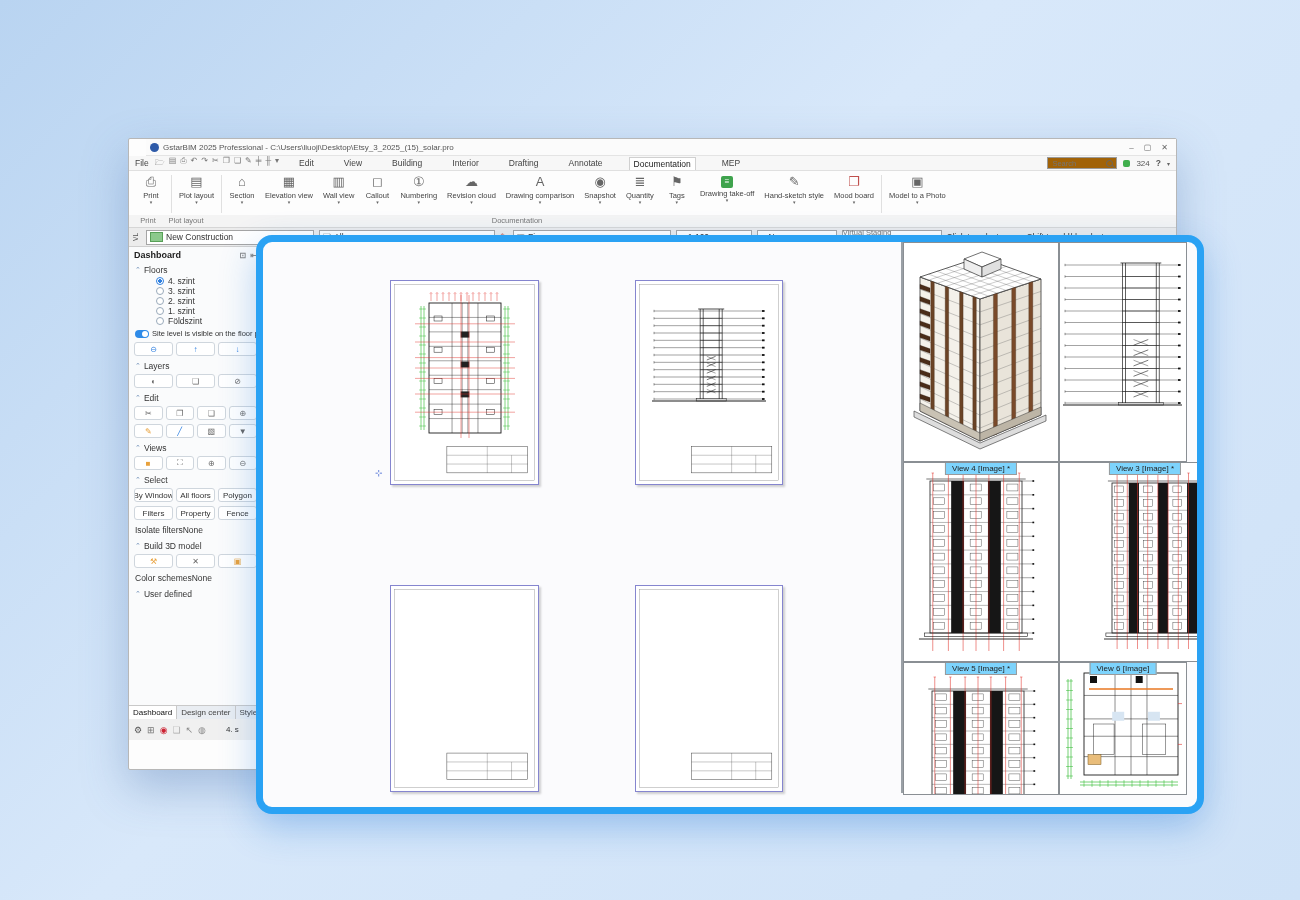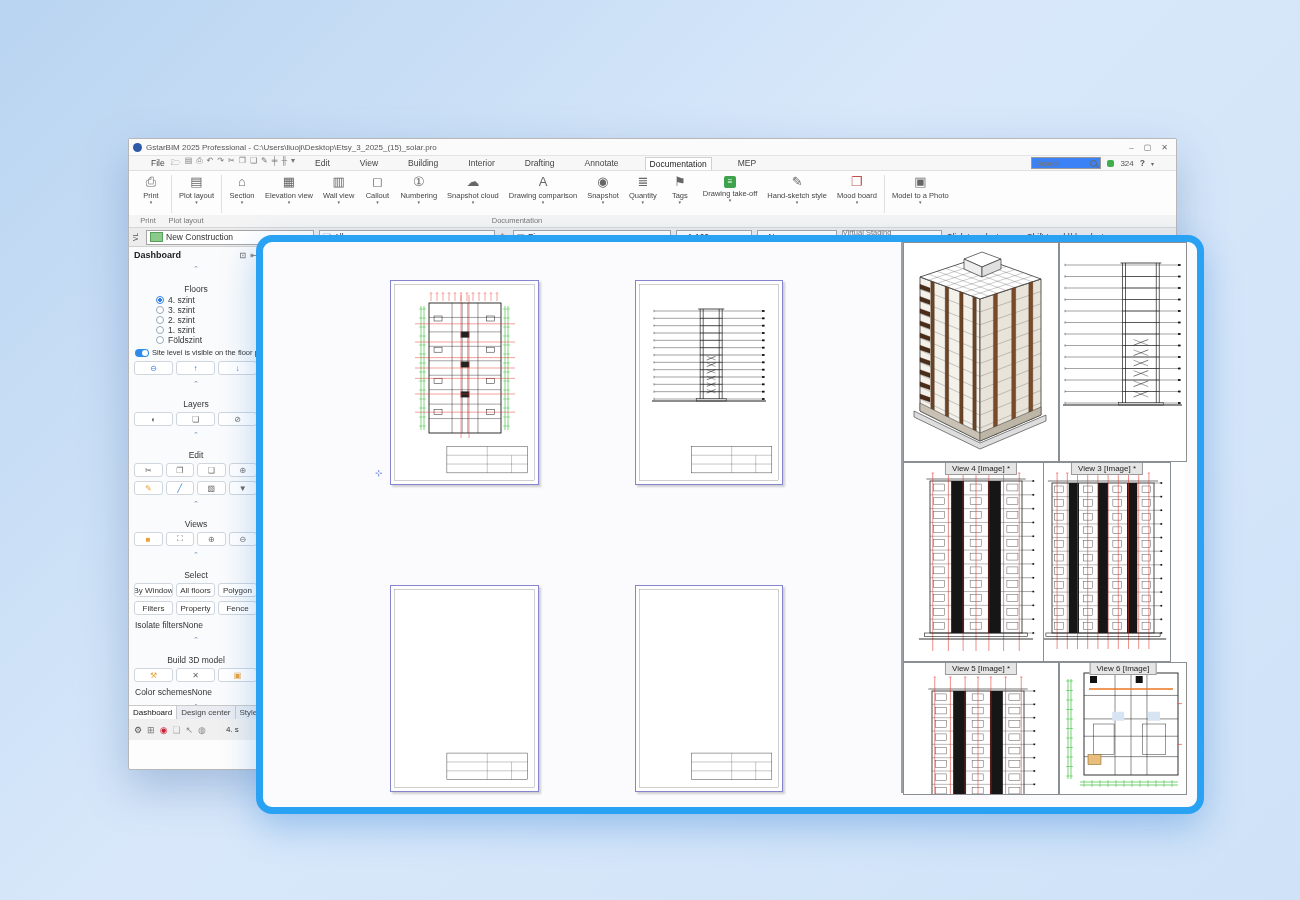--- a/index.html
+++ b/index.html
@@ -5,36 +5,36 @@
   html,body{margin:0;padding:0;}
   body{width:1300px;height:900px;overflow:hidden;
        font-family:"Liberation Sans",sans-serif;
        background:linear-gradient(135deg,#b9d4f1 0%,#d8e8fa 45%,#cfe2f7 100%);}
   .stage{position:relative;width:1300px;height:900px;}
   
   .win{position:absolute;left:128px;top:138px;width:1047px;height:630px;
        background:#fdfdfd;border:1px solid #b7b7b7;border-radius:2px;
        box-shadow:0 18px 45px rgba(70,110,170,.35);font-size:9px;color:#333;}
   .tbar{height:16px;display:flex;align-items:center;padding:0 4px;background:#fbfbfb;
-        border-bottom:1px solid #e4e4e4;}
+        border-bottom:1px solid #e4e4e4;margin-left:17px;}
   .appico{width:9px;height:9px;border-radius:50%;background:#2e5aa8;margin-right:4px;flex:0 0 auto;}
   .wtitle{font-size:8px;color:#555;white-space:nowrap;overflow:hidden;flex:1;}
   .wctl{display:flex;gap:10px;color:#666;font-size:8px;padding-right:4px;}
   .wctl span{cursor:default;}
   
-  .mbar{height:14px;display:flex;align-items:center;padding:0 22px;background:#f7f7f7;
+  .mbar{height:14px;display:flex;align-items:center;padding:0 6px;background:#f7f7f7;
         border-bottom:1px solid #e0e0e0;font-size:8.5px;color:#444;}
   .mfile{margin-right:6px;}
   .qat{display:flex;gap:4px;margin-right:16px;color:#777;font-size:8px;}
   .qat span{cursor:pointer;}
   .menus{display:flex;gap:22px;}
   .menu{padding:1px 4px;cursor:pointer;}
   .menu.active{background:#fff;border:1px solid #d0d0d0;border-bottom:none;color:#222;}
   .mright{margin-left:auto;display:flex;align-items:center;gap:6px;}
-  .search{display:flex;align-items:center;border:1px solid #9a9a9a;background:#3b82f6;
+  .search{display:flex;align-items:center;border:1px solid #9a9a9a;background:#a16207;
           width:64px;height:10px;padding:0 2px;}
   .search input{border:none;outline:none;width:52px;font-size:7.5px;font-family:inherit;background:transparent;}
   .mag{width:5px;height:5px;border:1px solid #666;border-radius:50%;position:relative;flex:0 0 auto;}
   .mag::after{content:"";position:absolute;width:3px;height:1px;background:#666;
               transform:rotate(45deg);right:-3px;bottom:-1px;}
   .gdot{width:7px;height:7px;background:#3fae4c;border-radius:2px;}
   
   .ribbon{position:relative;height:42px;background:#fdfdfd;display:flex;align-items:stretch;padding:2px 4px 0 4px;}
   .rbtn{display:flex;flex-direction:column;align-items:center;justify-content:flex-start;
         padding:1px 5px;cursor:pointer;min-width:26px;}
@@ -58,21 +58,21 @@
   .swatch-green{width:11px;height:8px;background:#8cc98c;border:1px solid #57a057;}
   .ico-g{color:#888;font-size:9px;}
   .pencil{color:#c14b3e;font-size:9px;}
   .hint{color:#333;font-size:8.5px;white-space:nowrap;}
   
   .main{position:relative;display:flex;height:493px;}
   .side{width:133px;background:#fafbfc;border-right:1px solid #c9c9c9;overflow:hidden;
         font-size:8.5px;color:#333;position:relative;}
   .shead{display:flex;align-items:center;font-weight:bold;font-size:9px;padding:3px 5px 2px 5px;color:#222;}
   .shead .hic{margin-left:auto;color:#888;font-size:8px;display:flex;gap:4px;}
-  .sec{display:flex;align-items:center;gap:11px;padding:3px 5px 1px 6px;color:#333;font-size:8.5px;flex-direction:column;}
+  .sec{display:flex;align-items:center;gap:3px;padding:3px 5px 1px 6px;color:#333;font-size:8.5px;}
   .sec .chev{color:#6b8cb5;font-size:7px;}
   .radios{padding:0 0 1px 10px;}
   .rrow{display:flex;align-items:center;gap:4px;height:10px;cursor:pointer;padding-left:17px;}
   .rdot{width:6px;height:6px;border:1px solid #9ab;border-radius:50%;background:#fff;flex:0 0 auto;}
   .rdot.sel{border-color:#2e7fe0;background:radial-gradient(circle,#2e7fe0 0 40%,#fff 45%);}
   .togglerow{display:flex;align-items:center;gap:3px;padding:2px 2px 2px 6px;white-space:nowrap;overflow:hidden;}
   .tgl{width:14px;height:8px;background:#2e8be8;border-radius:4px;position:relative;flex:0 0 auto;cursor:pointer;}
   .tgl::after{content:"";position:absolute;right:1px;top:1px;width:6px;height:6px;background:#fff;border-radius:50%;}
   .btnrow{display:flex;gap:3px;padding:2px 5px;}
   .sbtn{flex:1;height:12px;background:#fff;border:1px solid #cfd6dd;border-radius:3px;
@@ -95,21 +95,21 @@
       border:7px solid #2aa2f4;border-radius:16px;background:#fbfbfd;
       box-shadow:0 14px 36px rgba(30,120,220,.30);overflow:hidden;}
   .sheet{position:absolute;background:#fff;border:1px solid #8585cf;
          box-shadow:1.5px 1.5px 2px rgba(0,0,0,.18);}
   .sheet svg{display:block;width:100%;height:100%;}
   .vpanel-wrap{position:absolute;left:638px;top:0;width:282px;height:551px;background:#fff;
                border-left:2px solid #9aa0a6;}
   .vp{position:absolute;background:#fff;border:1px solid #8a8f94;overflow:hidden;}
   .vp svg{display:block;width:100%;height:100%;}
   .vlabel{position:absolute;top:-1px;left:50%;transform:translateX(-50%);
-          background:#e5e5e5;border:1px solid #9a9a9a;font-size:8px;color:#222;
+          background:#7dd3fc;border:1px solid #9a9a9a;font-size:8px;color:#222;
           padding:0 6px;height:11px;line-height:11px;white-space:nowrap;z-index:3;cursor:pointer;}
   .cross{position:absolute;color:#3a5fd0;font-size:9px;}
 </style>
 </head>
 <body>
 
 <div class="stage">
 
   <div class="win">
 
@@ -194,21 +194,21 @@
           <span class="rlb">Callout</span>
           <span class="car">▾</span>
         </div>
         <div class="rbtn">
           <span class="ric">①</span>
           <span class="rlb">Numbering</span>
           <span class="car">▾</span>
         </div>
         <div class="rbtn">
           <span class="ric">☁</span>
-          <span class="rlb">Snapshot cloud</span>
+          <span class="rlb">Revision cloud</span>
           <span class="car">▾</span>
         </div>
         <div class="rbtn">
           <span class="ric">A</span>
           <span class="rlb">Drawing comparison</span>
           <span class="car">▾</span>
         </div>
         <div class="rbtn">
           <span class="ric">◉</span>
           <span class="rlb">Snapshot</span>
@@ -1048,21 +1048,21 @@
             <line x1="118" y1="142.36363636363637" x2="130" y2="142.36363636363637" stroke="#222" stroke-width="0.4"></line>
             <rect x="128.4" y="141.56363636363636" width="1.8" height="1.6" stroke="none" stroke-width="0" fill="#111"></rect>
             <line x1="118" y1="156.1818181818182" x2="130" y2="156.1818181818182" stroke="#222" stroke-width="0.4"></line>
             <rect x="128.4" y="155.38181818181818" width="1.8" height="1.6" stroke="none" stroke-width="0" fill="#111"></rect>
             <line x1="118" y1="170" x2="130" y2="170" stroke="#222" stroke-width="0.4"></line>
             <rect x="128.4" y="169.2" width="1.8" height="1.6" stroke="none" stroke-width="0" fill="#111"></rect>
             <rect x="20.48" y="170" width="103.04" height="3.5" stroke="#1c1c1c" stroke-width="0.6" fill="none"></rect>
             <line x1="14.96" y1="176" x2="129.04000000000002" y2="176" stroke="#1c1c1c" stroke-width="0.9"></line>
           </svg>
       </div>
-      <div class="vp" style="left:140px;top:220px;width:126px;height:198px;">
+      <div class="vp" style="left:156px;top:220px;width:126px;height:198px;padding-left:44px;">
         <span class="vlabel">View 3 [Image] *</span>
         <svg id="svg-v3" viewBox="0 0 126 198" preserveAspectRatio="none">
             <rect x="8" y="20" width="102" height="150" stroke="#1c1c1c" stroke-width="0.8" fill="#fff"></rect>
             <line x1="8" y1="33.63636363636364" x2="110" y2="33.63636363636364" stroke="#333" stroke-width="0.35"></line>
             <line x1="8" y1="47.27272727272727" x2="110" y2="47.27272727272727" stroke="#333" stroke-width="0.35"></line>
             <line x1="8" y1="60.90909090909091" x2="110" y2="60.90909090909091" stroke="#333" stroke-width="0.35"></line>
             <line x1="8" y1="74.54545454545455" x2="110" y2="74.54545454545455" stroke="#333" stroke-width="0.35"></line>
             <line x1="8" y1="88.18181818181819" x2="110" y2="88.18181818181819" stroke="#333" stroke-width="0.35"></line>
             <line x1="8" y1="101.81818181818181" x2="110" y2="101.81818181818181" stroke="#333" stroke-width="0.35"></line>
             <line x1="8" y1="115.45454545454545" x2="110" y2="115.45454545454545" stroke="#333" stroke-width="0.35"></line>

